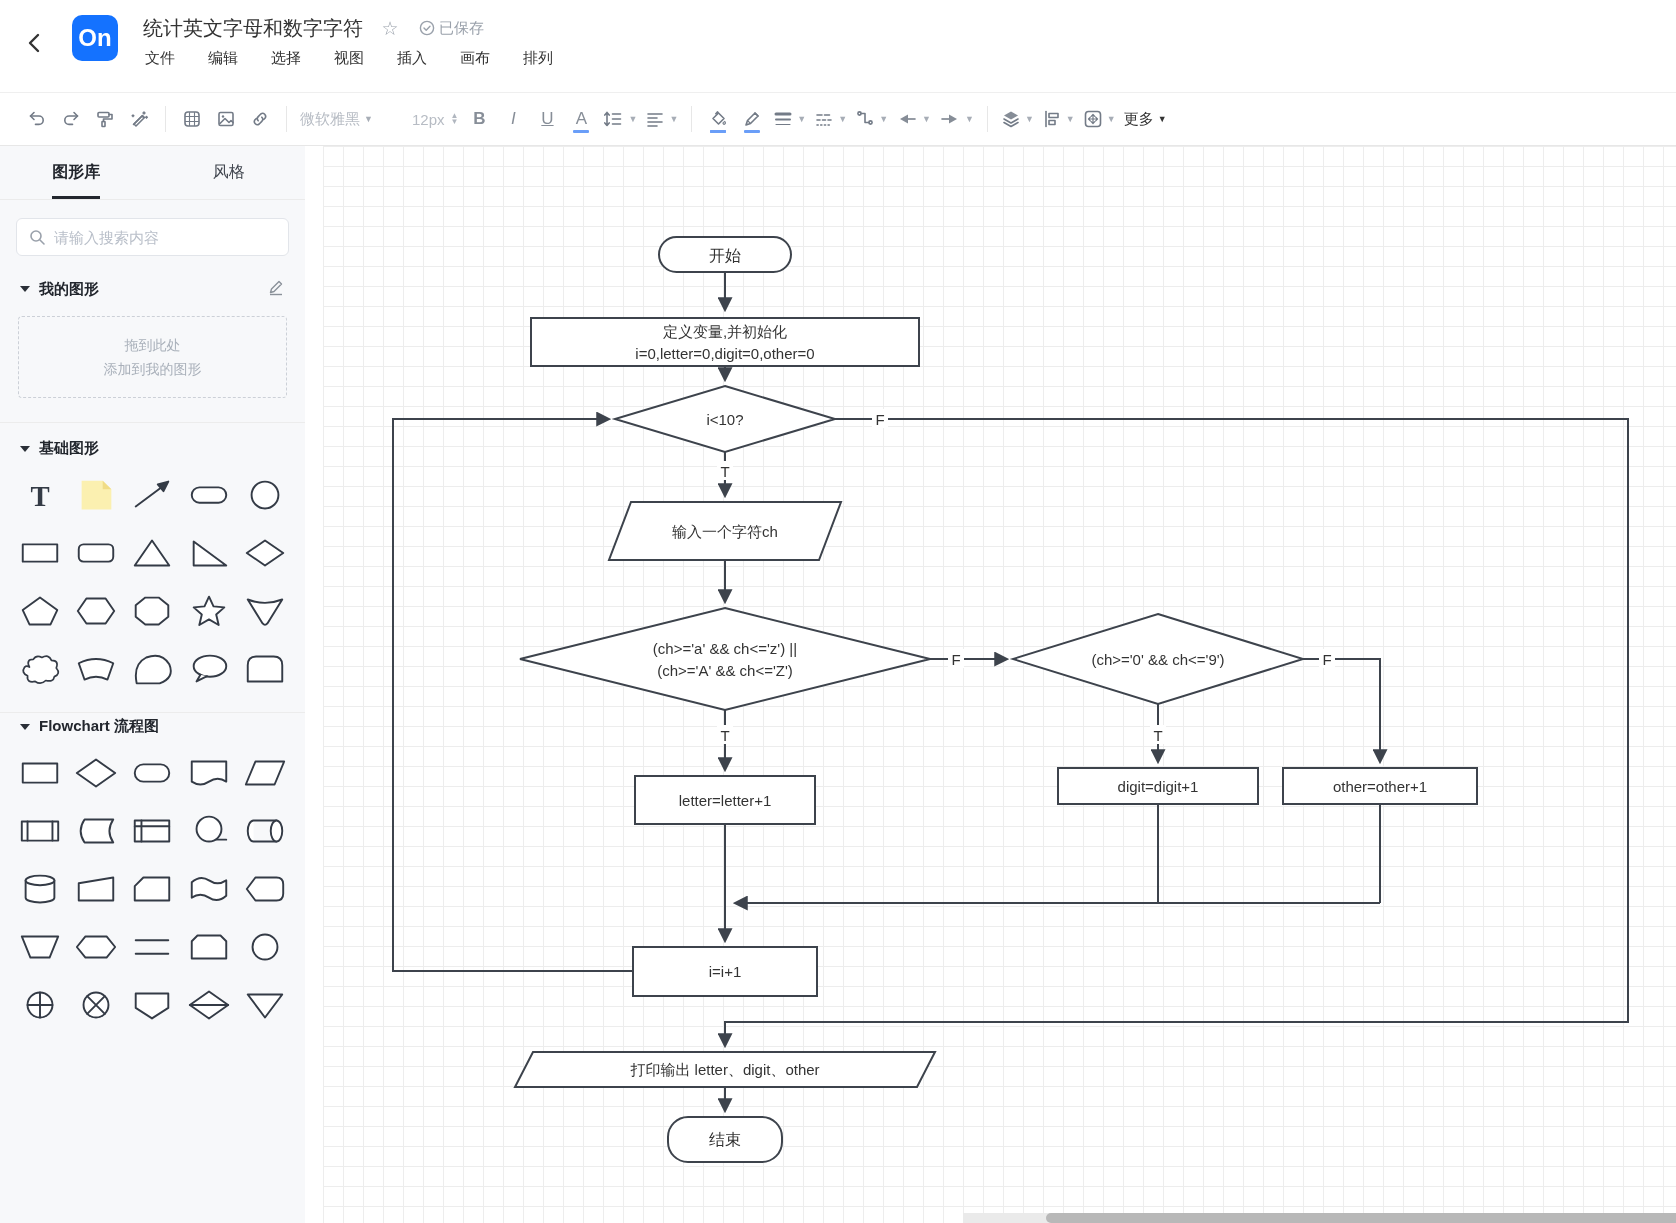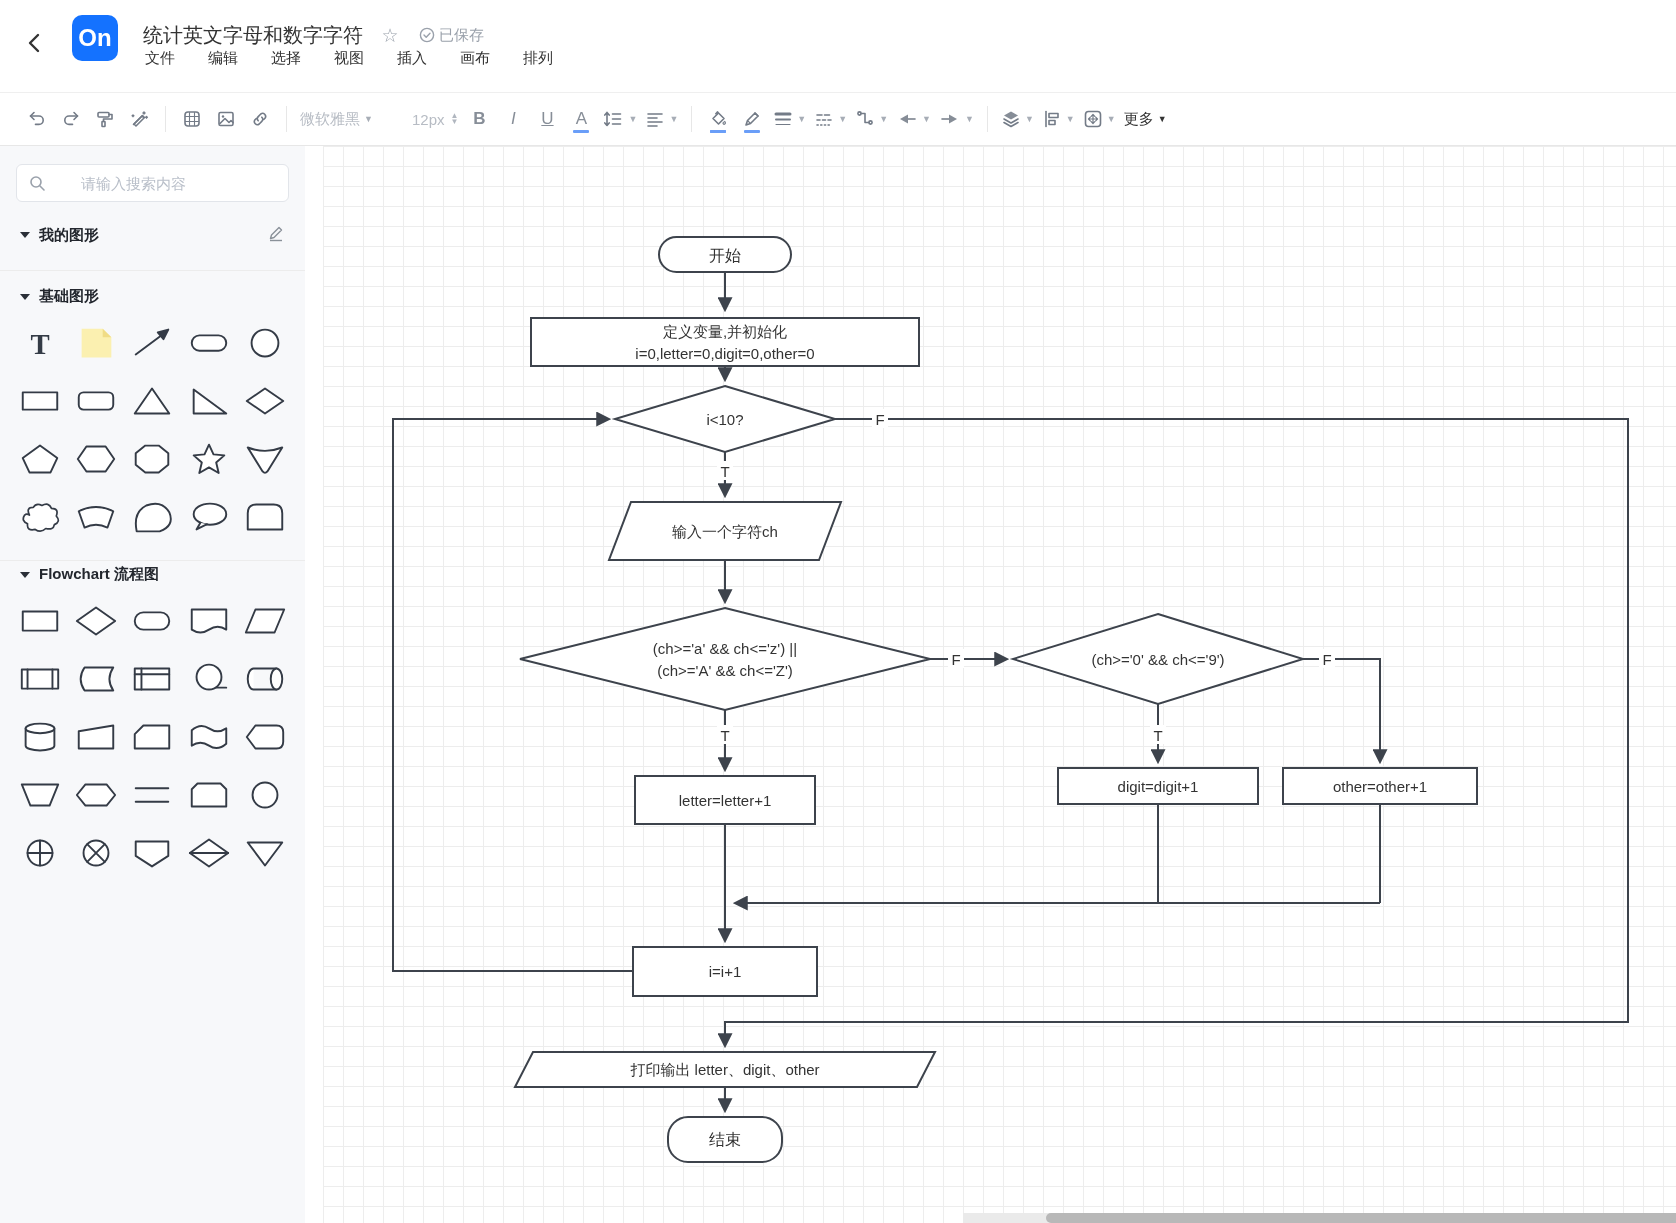--- a/index.html
+++ b/index.html
@@ -4,21 +4,21 @@
 <style>
   * { margin:0; padding:0; box-sizing:border-box; }
   html,body { width:1676px; height:1223px; overflow:hidden; font-family:"Liberation Sans", sans-serif; background:#fff; }
 
   
   .header { position:relative; height:92px; background:#fff;text-align:center; }
   .back-btn { position:absolute; left:24px; top:28px; width:20px; height:30px; cursor:pointer; }
   .logo { position:absolute; left:72px; top:15px; width:46px; height:46px; border-radius:10px;
           background:#1472ff; color:#fff; font-weight:bold; font-size:24px;
           display:flex; align-items:center; justify-content:center; }
-  .title-block { position:absolute; left:143px; top:22px; }
+  .title-block { position:absolute; left:143px; top:15px; }
   .doc-title { font-size:20px; color:#333; font-weight:500; display:inline-block; vertical-align:middle; }
   .star { display:inline-block; vertical-align:middle; margin-left:14px; color:#9aa1ab; font-size:19px; }
   .saved { display:inline-block; vertical-align:middle; margin-left:16px; color:#9aa1ab; font-size:15px; }
   .saved svg { vertical-align:-3px; margin-right:4px; }
   .menu-row { position:absolute; left:145px; top:49px; display:flex; gap:33px; }
   .menu-item { font-size:15px; color:#333; cursor:pointer; }
 
   
   .toolbar { height:54px; border-top:1px solid #efefef; border-bottom:1px solid #e7e7e7;
              display:flex; align-items:center; padding-left:20px; }
@@ -38,21 +38,21 @@
   
   .workspace { display:flex; height:1077px; }
   .sidebar { width:305px; background:#f7f8fa; display:flex; flex-direction:column; }
   .tabs { height:54px; display:flex; border-bottom:1px solid #ebebeb; flex:none; }
   .tab { width:50%; display:flex; align-items:center; justify-content:center;
          font-size:16px; color:#41464f; cursor:pointer; position:relative; }
   .tab.active { color:#23272e; font-weight:bold; }
   .tab.active::after { content:""; position:absolute; bottom:0; left:50%; transform:translateX(-50%);
          width:48px; height:3px; background:#23272e; }
   .search-box { flex:none; margin:18px 16px 0; height:38px; background:#fff; border:1px solid #e2e5ea;
-         border-radius:6px; display:flex; align-items:center; padding:0 12px;gap:27px; }
+         border-radius:6px; display:flex; align-items:center; padding:0 12px; }
   .search-box svg { flex:none; margin-right:8px; }
   .search-input { border:none; outline:none; background:transparent; font-size:15px; color:#333; width:100%;
          font-family:"Liberation Sans", sans-serif; }
   .search-input::placeholder { color:#b9bfc9; }
   .section-hd { flex:none; margin:22px 20px 0; display:flex; align-items:center; }
   .tri { width:0; height:0; border-left:5px solid transparent; border-right:5px solid transparent;
          border-top:6px solid #2a2f37; margin-right:9px; }
   .section-title { font-size:15px; font-weight:bold; color:#23272e; }
   .edit-ic { margin-left:auto; cursor:pointer; }
   .dropzone { flex:none; margin:16px 18px 0; height:82px; border:1px dashed #ccd0d7; border-radius:4px;
@@ -274,38 +274,46 @@
     </div>
   <div class="tb more-btn">
       <span>更多</span>
       <span class="caret" style="color:#333">▼</span>
     </div>
 </div>
 
 <div class="workspace">
 
   <div class="sidebar">
+    <div class="tabs">
+      <div class="tab active">图形库</div>
+      <div class="tab">风格</div>
+    </div>
 
     <div class="search-box">
       <svg width="17" height="17" viewBox="0 0 17 17">
           <circle cx="7" cy="7" r="5" fill="none" stroke="#9aa1ab" stroke-width="1.6"></circle>
           <path d="M11 11 L15 15" stroke="#9aa1ab" stroke-width="1.6" stroke-linecap="round"></path>
         </svg>
       <input class="search-input" placeholder="请输入搜索内容" style="">
     </div>
 
     <div class="section-hd">
       <span class="tri"></span>
       <span class="section-title">我的图形</span>
       <span class="edit-ic"><svg width="18" height="18" viewBox="0 0 18 18">
             <path d="M3.5 14.5 L4.5 11 L12 3.5 L14.5 6 L7 13.5 L3.5 14.5 Z" fill="none" stroke="#8a9199" stroke-width="1.4" stroke-linejoin="round"></path>
             <path d="M3 16.5 h12" stroke="#8a9199" stroke-width="1.4"></path>
           </svg></span>
     </div>
 
+    <div class="dropzone">
+      <span>拖到此处</span>
+      <span>添加到我的图形</span>
+    </div>
 
     <div class="divider"></div>
 
     <div class="section-hd" style="margin-top:16px">
       <span class="tri"></span>
       <span class="section-title">基础图形</span>
     </div>
 
     <div class="shape-grid">
       <div class="shape-cell">

